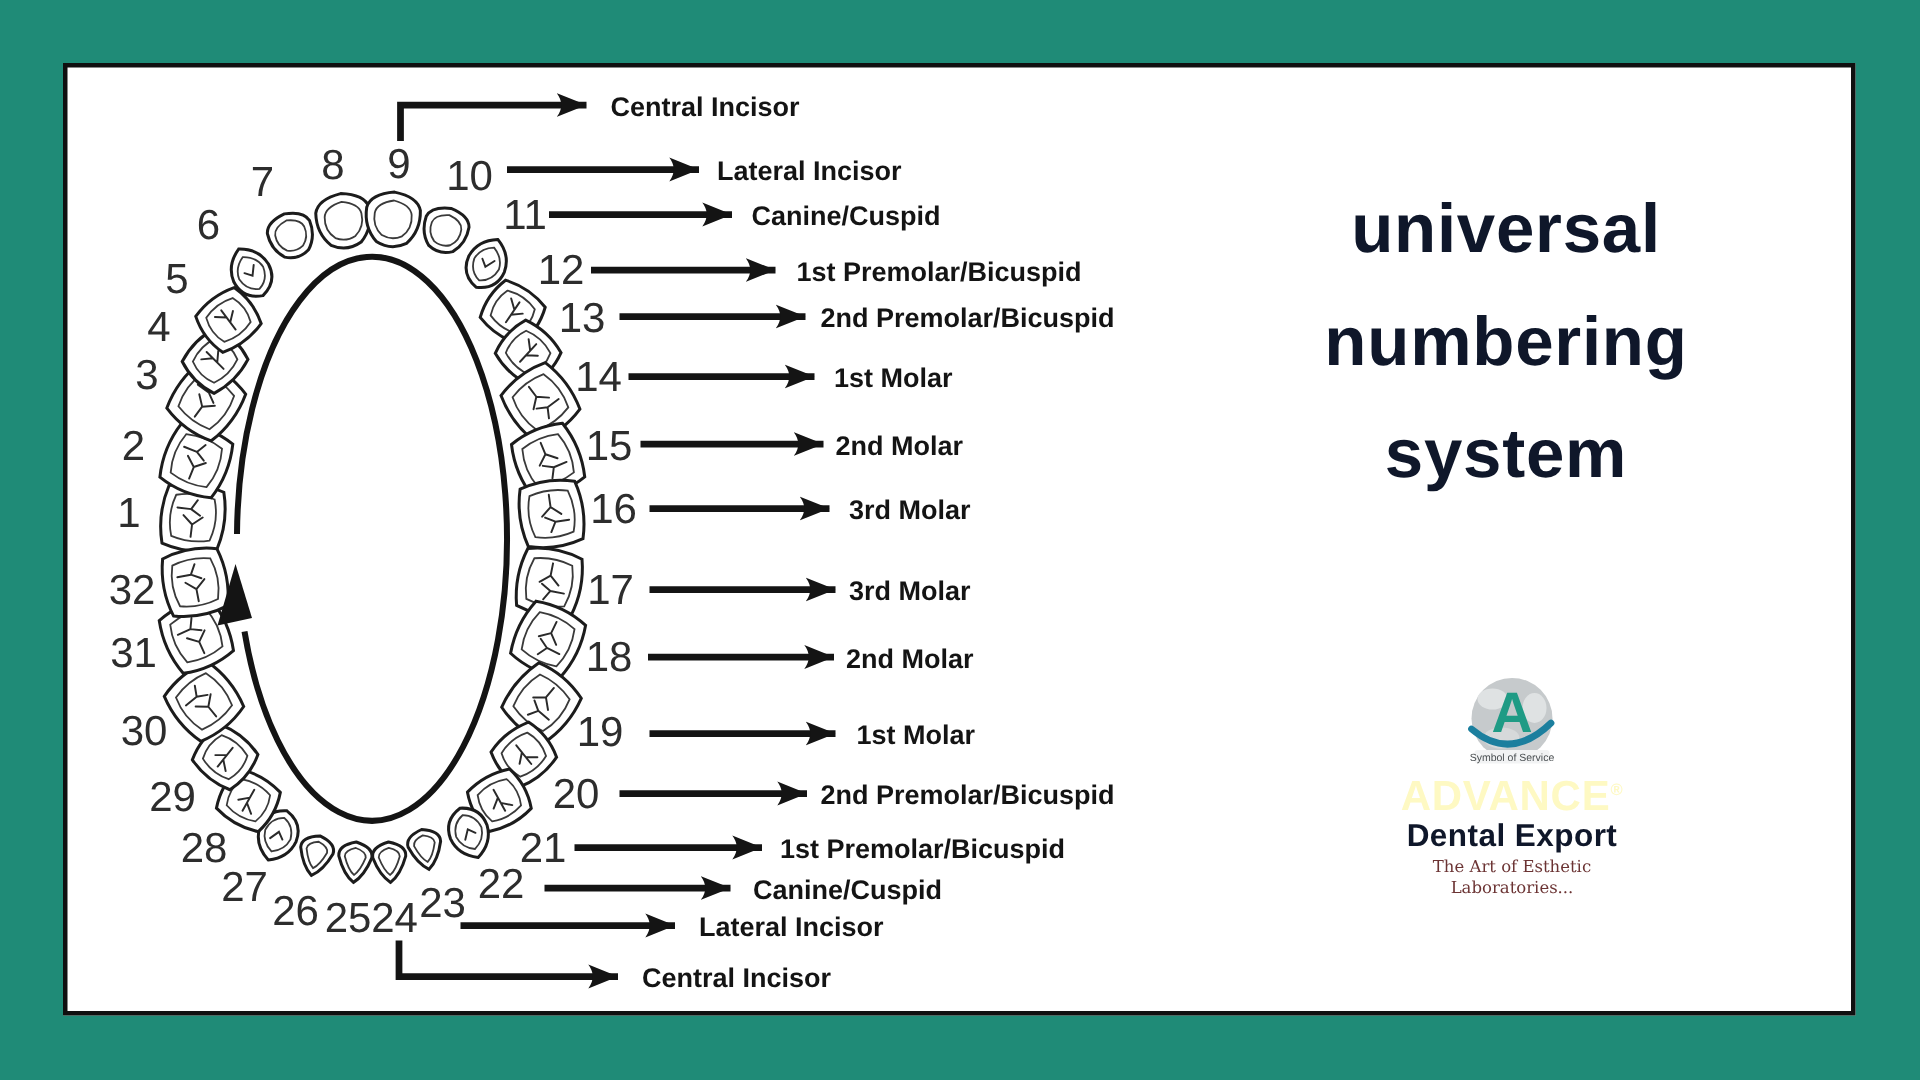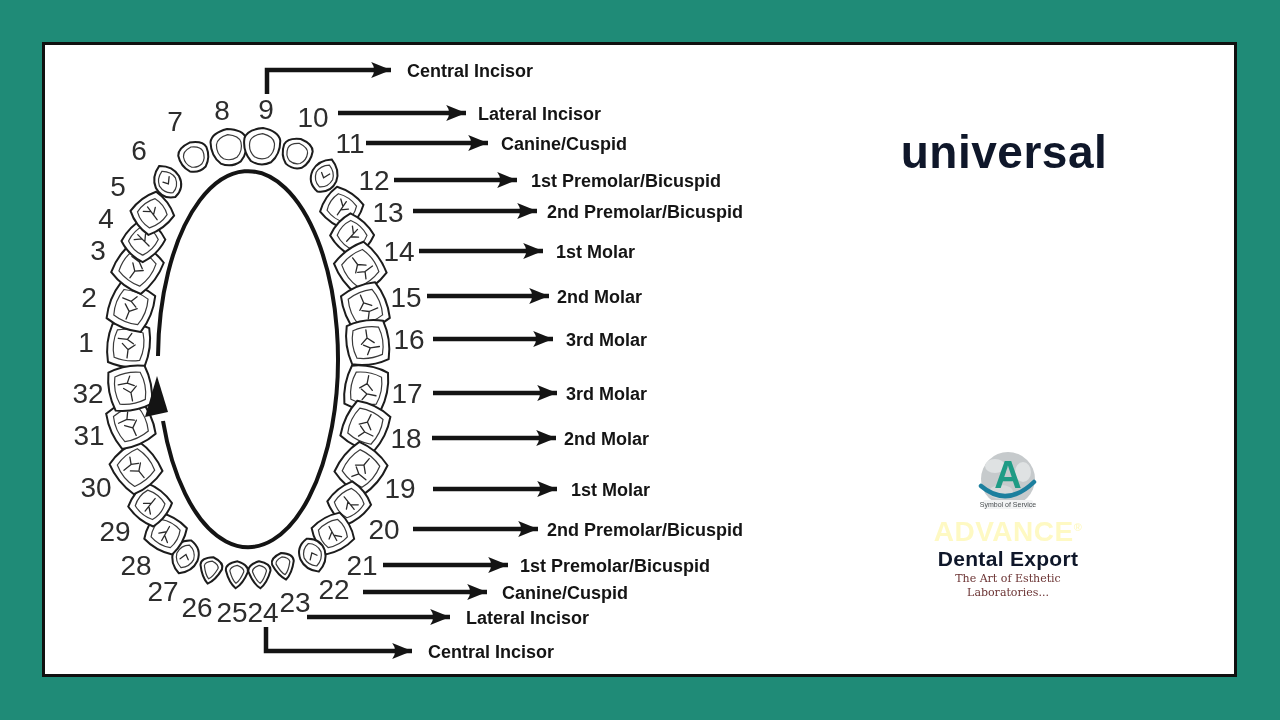--- a/index.html
+++ b/index.html
@@ -301,20 +301,22 @@
       </g>
       <g>
         <polyline points="266,627 266,651 412,651" fill="none" stroke="#141414" stroke-width="4.5" marker-end="url(#ah)"></polyline>
         <text x="428" y="652" text-anchor="start" dominant-baseline="central" font-size="18" font-weight="bold" fill="#141414">Central Incisor</text>
       </g>
     </g>
 </svg>
 
 <div class="title-block" style="color: #0f172a;">
   <div>universal</div>
+  <div>numbering</div>
+  <div>system</div>
 </div>
 
 <div class="logo">
   <div class="globe-wrap">
     <svg width="74" height="62" viewBox="0 0 74 62" xmlns="http://www.w3.org/2000/svg">
       <circle cx="37" cy="29" r="27" fill="#c6cacc"></circle>
       <ellipse cx="24" cy="16" rx="10" ry="7" fill="#dfe2e3"></ellipse>
       <ellipse cx="52" cy="22" rx="8" ry="10" fill="#dfe2e3"></ellipse>
       <ellipse cx="30" cy="42" rx="12" ry="7" fill="#d6d9da"></ellipse>
       <text id="logo-monogram" x="37" y="38" text-anchor="middle" font-size="38" font-weight="bold" fill="#1f9b85">A</text>

